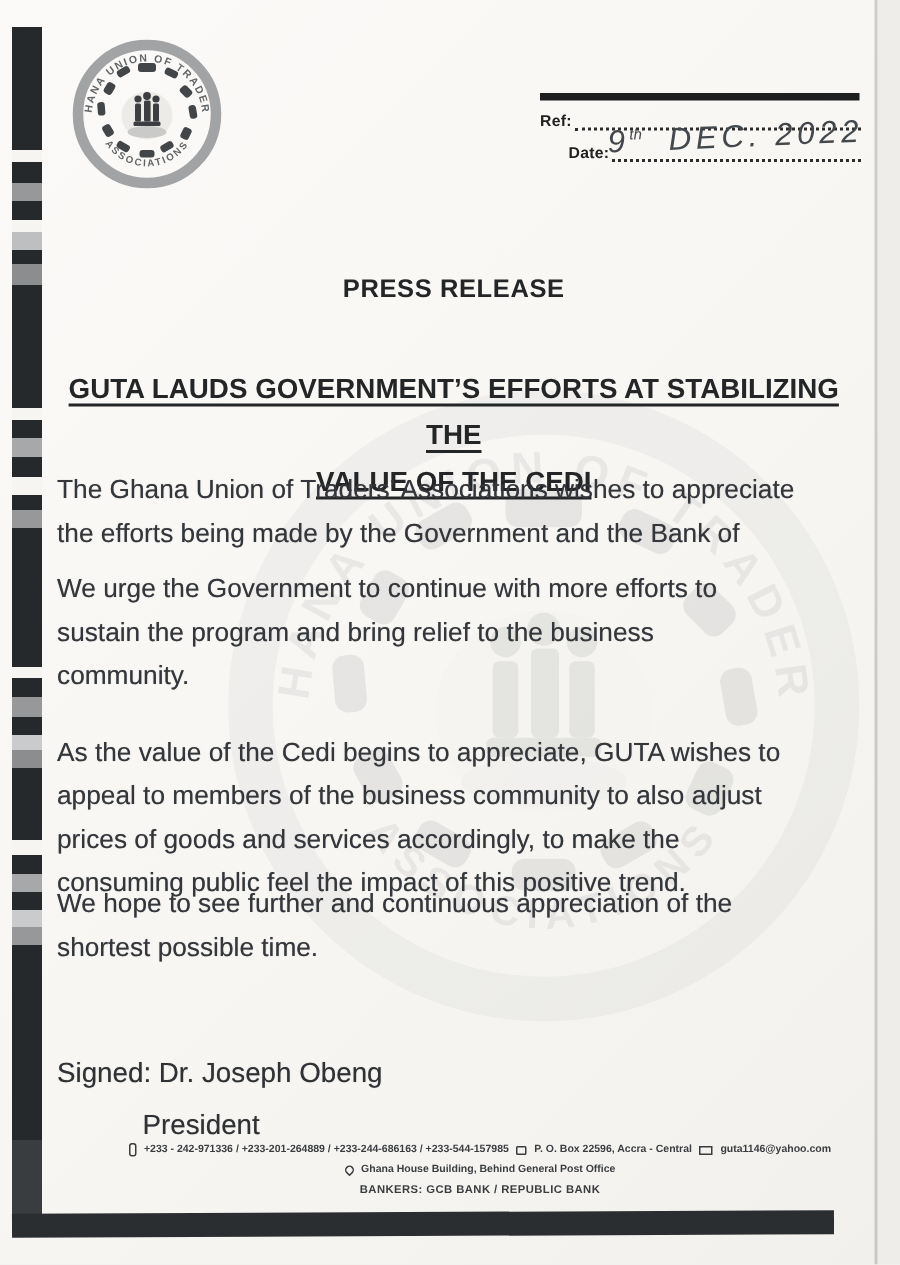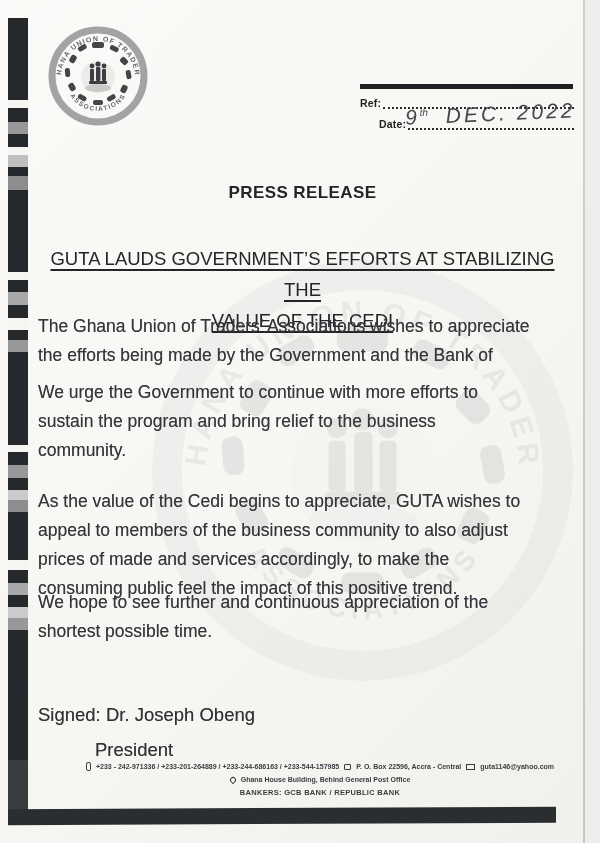--- a/index.html
+++ b/index.html
@@ -59,21 +59,21 @@
       #26292b 612px, #26292b 742px,
       #3a3d3f 742px, #3a3d3f 797px);
   }
   .bottom-bar {
     position:absolute; left:8px; top:808px; width:548px; height:16px;
     background:#2b2e30; transform:rotate(-0.25deg);
   }
 
   
   .logo-wrap { position:absolute; left:48px; top:24px; width:100px; height:104px; opacity:.92; }
-  .refdate { position:absolute; left:360px; top:84px; width:214px; }
+  .refdate { position:absolute; left:360px; top:62px; width:214px; }
   .ref-topline { width:213px; height:5px; background:#1d1f21; margin-bottom:8px; }
   .ref-row, .date-row { display:flex; align-items:flex-end; margin-bottom:9px; }
   .ref-row .lbl, .date-row .lbl {
     font-size:10.5px; font-weight:bold; color:#222; margin-right:2px; letter-spacing:.2px;
   }
   .leaders { flex:1; border-bottom:2px dotted #2c2c2c; height:11px; }
   .date-row { position:relative;margin-left:19px; }
   .handwritten {
     position:absolute; left:26px; top:-16px; white-space:nowrap;
     font-style:italic; font-size:21px; color:#43484d;
@@ -85,21 +85,21 @@
   .watermark { position:absolute; left:150px; top:258px; width:425px; height:425px; opacity:.085; }
 
   
   .content { position:absolute; left:30px; top:0; width:545px; }
   .press-release {
     position:absolute; left:0; top:183px; width:545px; text-align:center;
     font-size:17px; font-weight:bold; letter-spacing:.4px; color:#232527;
   }
   .doc-title {
     position:absolute; left:0; top:243px; width:545px; text-align:center;
-    font-size:18.5px; font-weight:normal; color:#232527; line-height:31px;
+    font-size:18.5px; font-weight:bold; color:#232527; line-height:31px;
   }
   .doc-title .tline { text-decoration:underline; text-decoration-thickness:2px; text-underline-offset:4px; }
   .para {
     position:absolute; left:8px; width:530px;
     font-size:17.5px; line-height:29px; color:#33363a;
     text-shadow:0 0 .5px rgba(45,48,52,.55);
   }
   .p1 { top:312px; } .p2 { top:378px; } .p3 { top:487px; } .p4 { top:588px; }
   .signed { position:absolute; left:8px; top:704px; font-size:18.5px; color:#2f3235; text-shadow:0 0 .5px rgba(45,48,52,.55); }
   .president { position:absolute; left:65px; top:739px; font-size:18.5px; color:#2f3235; text-shadow:0 0 .5px rgba(45,48,52,.55); }
@@ -204,21 +204,21 @@
 
     <div class="para p2">
       <div>We urge the Government to continue with more efforts to</div>
       <div>sustain the program and bring relief to the business</div>
       <div>community.</div>
     </div>
 
     <div class="para p3">
       <div>As the value of the Cedi begins to appreciate, GUTA wishes to</div>
       <div>appeal to members of the business community to also adjust</div>
-      <div>prices of made and services accordingly, to make the</div>
+      <div>prices of goods and services accordingly, to make the</div>
       <div>consuming public feel the impact of this positive trend.</div>
     </div>
 
     <div class="para p4">
       <div>We hope to see further and continuous appreciation of the</div>
       <div>shortest possible time.</div>
     </div>
 
     <div class="signed">Signed: Dr. Joseph Obeng</div>
     <div class="president">President</div>

